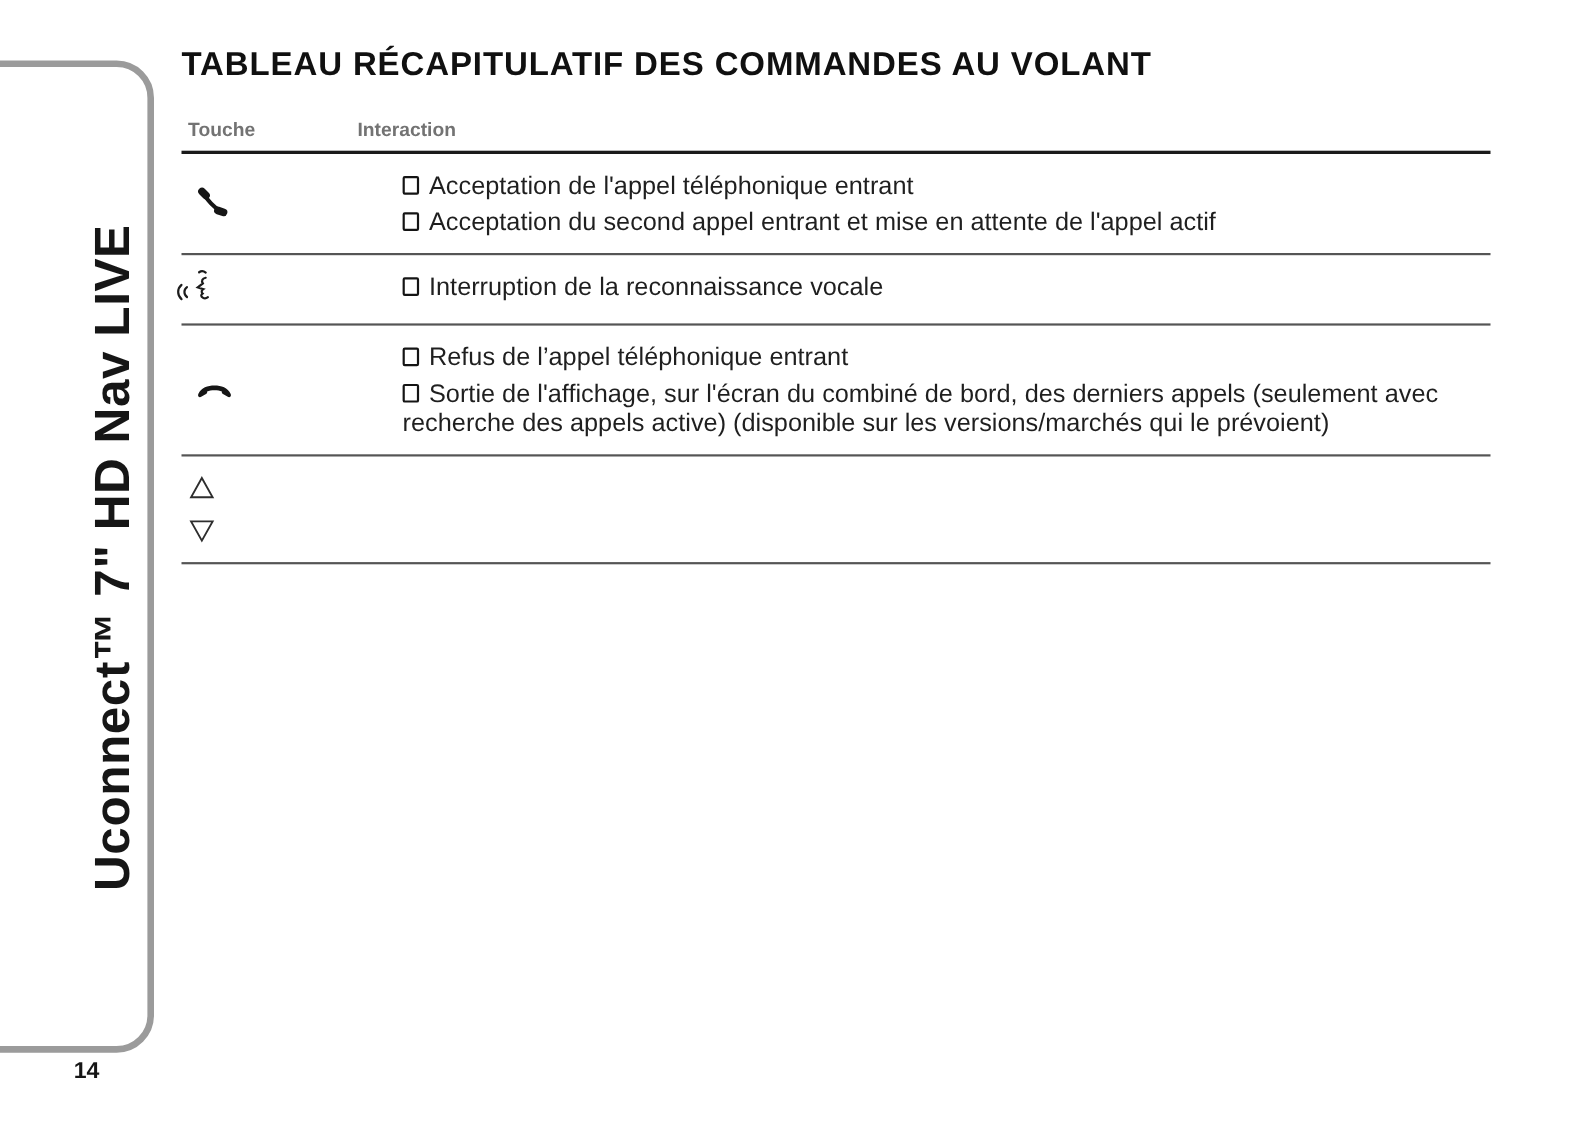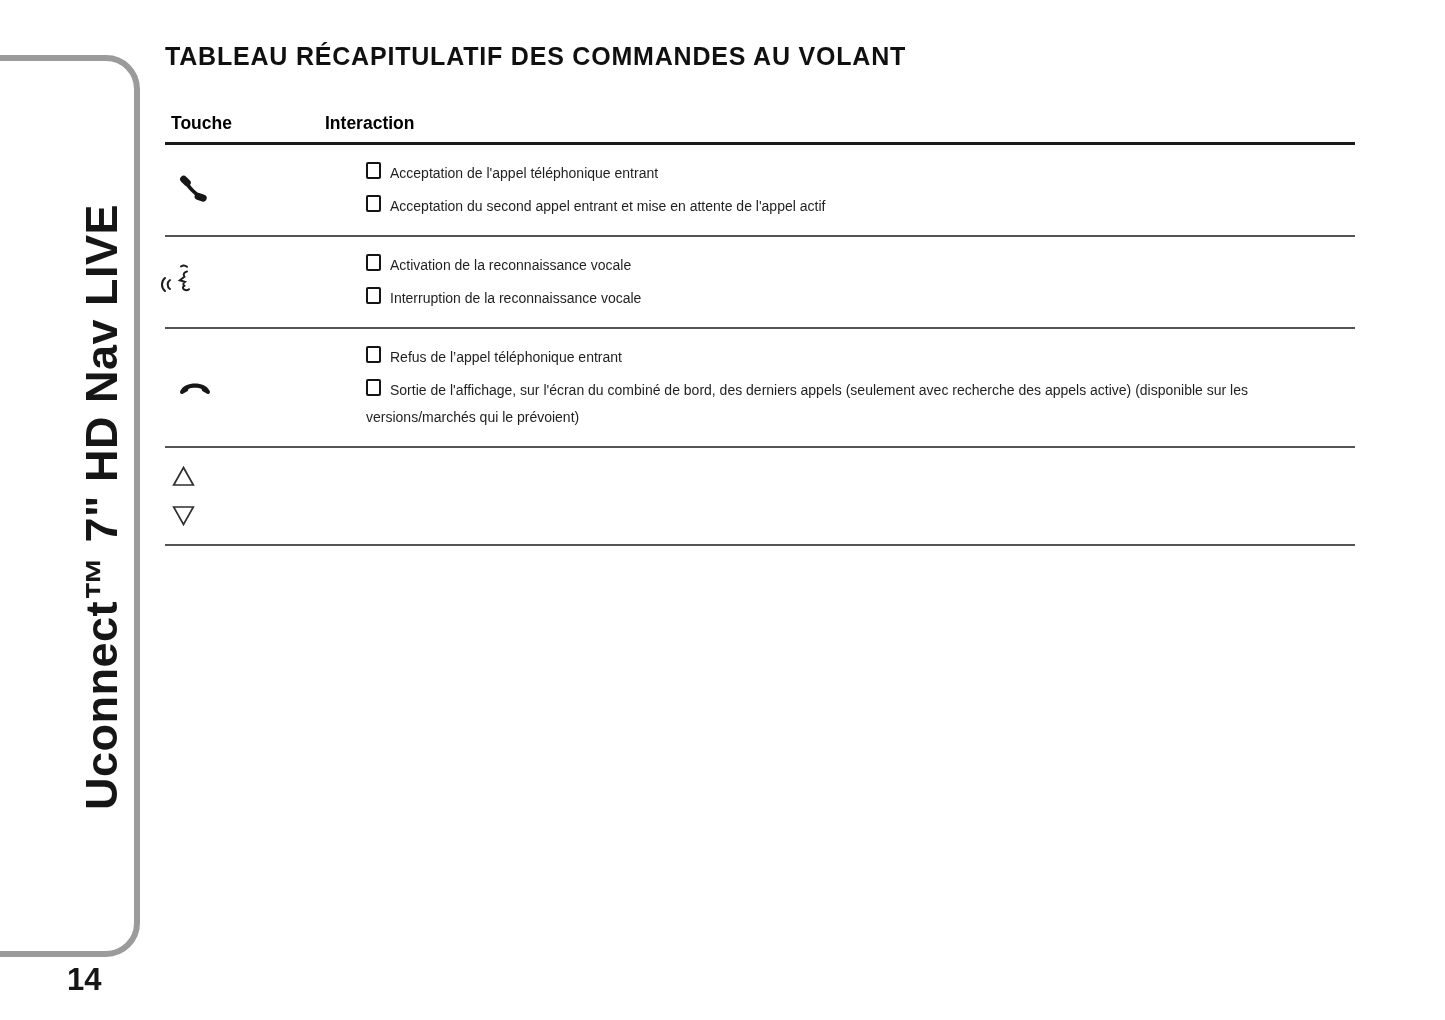--- a/index.html
+++ b/index.html
@@ -15,39 +15,39 @@
     border:6px solid #9b9b9b; border-radius:34px; background:#ffffff;
   }
   .chapter-title {
     position:absolute; left:102px; top:507px;
     transform:translate(-50%,-50%) rotate(-90deg);
     white-space:nowrap; font-size:45px; font-weight:bold; color:#161616;
     letter-spacing:0.5px;
   }
   .page-number {
     position:absolute; left:67px; top:962px;
-    font-size:31px; font-weight:bold; color:#161616;
+    font-size:21px; font-weight:bold; color:#161616;
   }
 
   
   .content { position:absolute; left:165px; top:42px; width:1190px; }
   .page-title {
-    font-size:25px; font-weight:bold; letter-spacing:0.8px; color:#101010;
+    font-size:30px; font-weight:bold; letter-spacing:0.8px; color:#101010;
   }
-  .thead { display:flex; margin-top:42px; font-size:17.5px; font-weight:bold; color:#000000; }
+  .thead { display:flex; margin-top:32px; font-size:17.5px; font-weight:bold; color:#737373; }
   .thead .col-touche { width:160px; padding-left:6px; }
   .head-rule { height:3px; background:#1a1a1a; margin-top:8px; }
 
   .row { display:flex; border-bottom:2px solid #555555; padding:9px 0; }
   .row .icon-cell {
     width:160px; flex:0 0 160px;
     display:flex; flex-direction:column; justify-content:center; align-items:flex-start;
   }
   .row .items { flex:1; }
-  .item { font-size:14px; line-height:27px; margin:6px 0; color:#1f1f1f;padding-left:41px; }
+  .item { font-size:23px; line-height:27px; margin:6px 0; color:#1f1f1f;padding-left:41px; }
   .item::before {
     content:""; display:inline-block; width:11px; height:13px;
     border:2.4px solid #141414; border-radius:2px;
     margin-right:9px; vertical-align:-1px;
   }
 
   .icon-phone-accept { margin-left:10px; }
   .icon-voice { margin-left:-8px; }
   .icon-phone-end { margin-left:11px; }
   .arrows { display:flex; flex-direction:column; gap:16px; margin-left:6px; }
@@ -91,21 +91,20 @@
       <svg class="icon-voice" width="40" height="44" viewBox="0 0 40 44">
         <g stroke="#1c1c1c" stroke-width="2" fill="none" stroke-linecap="round">
           <path d="M8,18 a8.5,8.5 0 0 0 0,13"></path>
           <path d="M13,20 a5.5,5.5 0 0 0 0,9"></path>
           <path d="M24,6.5 q3,-2.2 6,0.3"></path>
           <path d="M30,11.5 c-3,0.6 -4.2,2.8 -2.6,5.2 l-4.6,3.6 5,1.6 c-1.7,1.1 -1.9,2.6 -0.6,3.9 c-1.7,1.1 -1.7,2.7 0.1,3.8 c1.5,0.9 3.3,0.7 4.7,-0.4"></path>
         </g>
       </svg>
     </div>
     <div class="items">
-      <p class="item">Activation de la reconnaissance vocale</p>
       <p class="item">Interruption de la reconnaissance vocale</p>
     </div>
   </section>
 
   <section class="row">
     <div class="icon-cell">
       <svg class="icon-phone-end" width="38" height="22" viewBox="0 0 32 20">
         <path d="M2.6,12.8 C5,7.6 10.4,5.8 16,5.8 C21.6,5.8 27,7.6 29.4,12.8 C30.2,14.6 28.6,16.2 27,15.2 L23,12.9 C22.2,12.4 21.9,11.8 22.1,10.9 C20.5,10.1 18.4,9.7 16,9.7 C13.6,9.7 11.5,10.1 9.9,10.9 C10.1,11.8 9.8,12.4 9,12.9 L5,15.2 C3.4,16.2 1.8,14.6 2.6,12.8 Z" fill="#161616"></path>
       </svg>
     </div>

